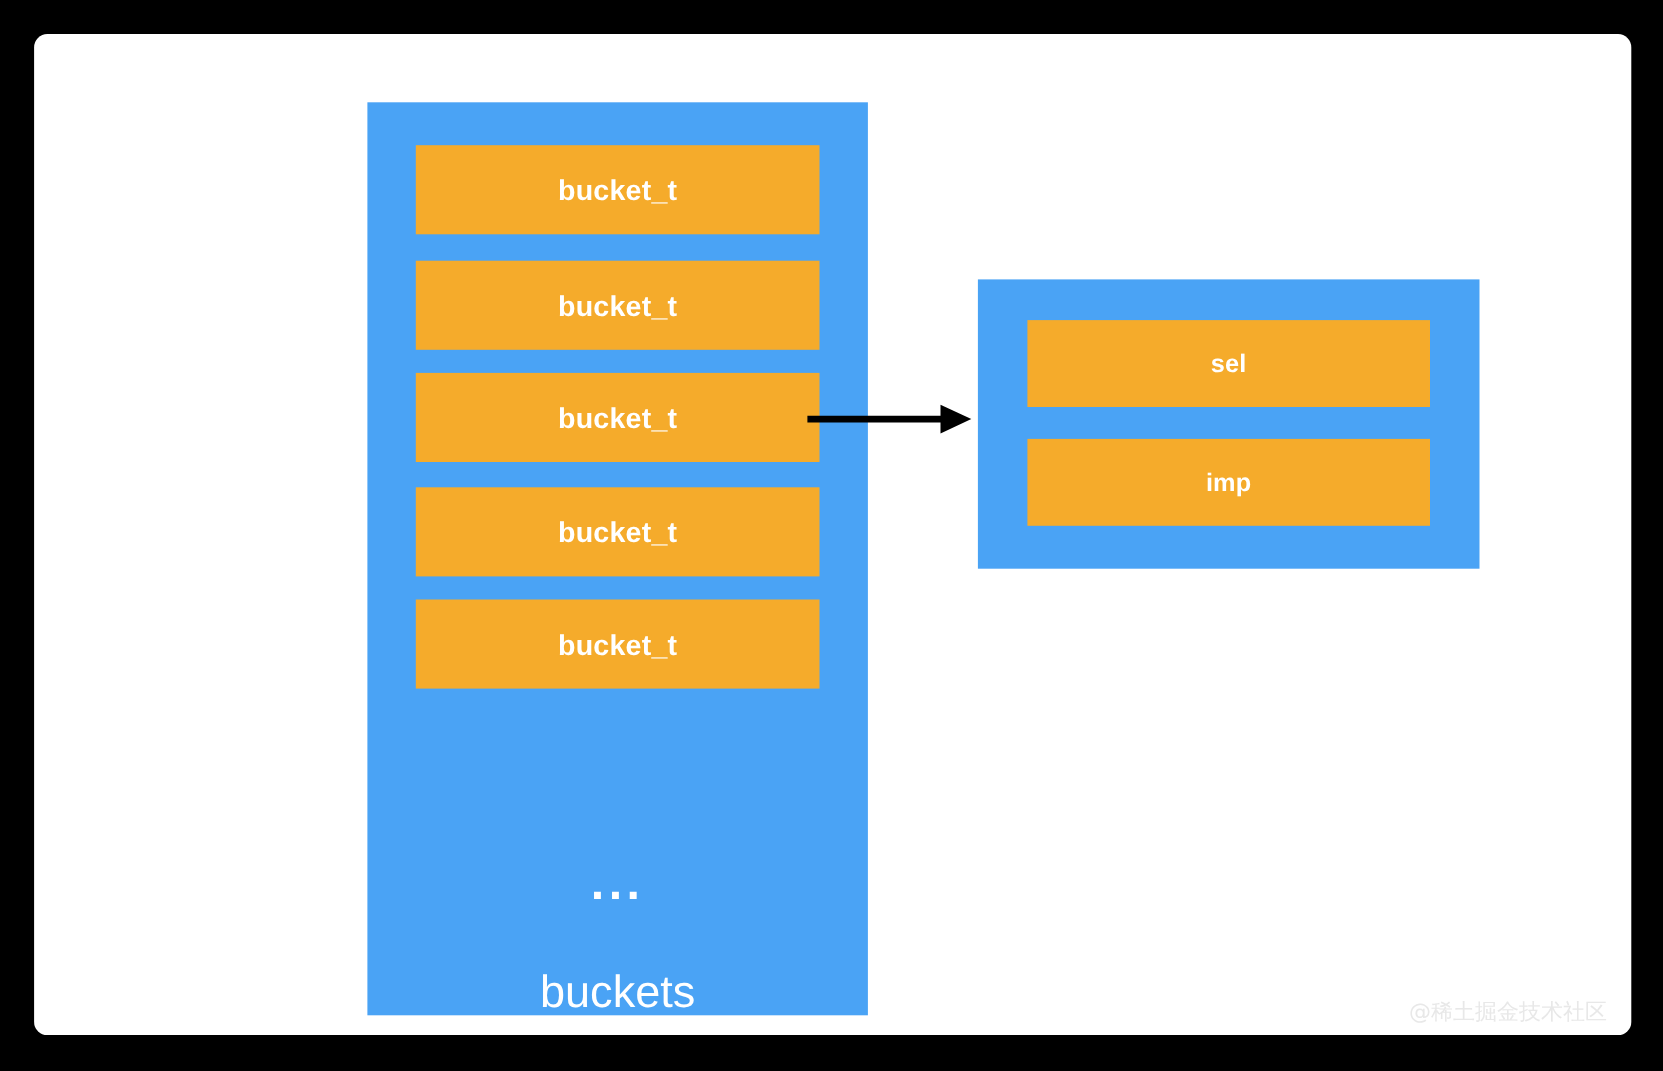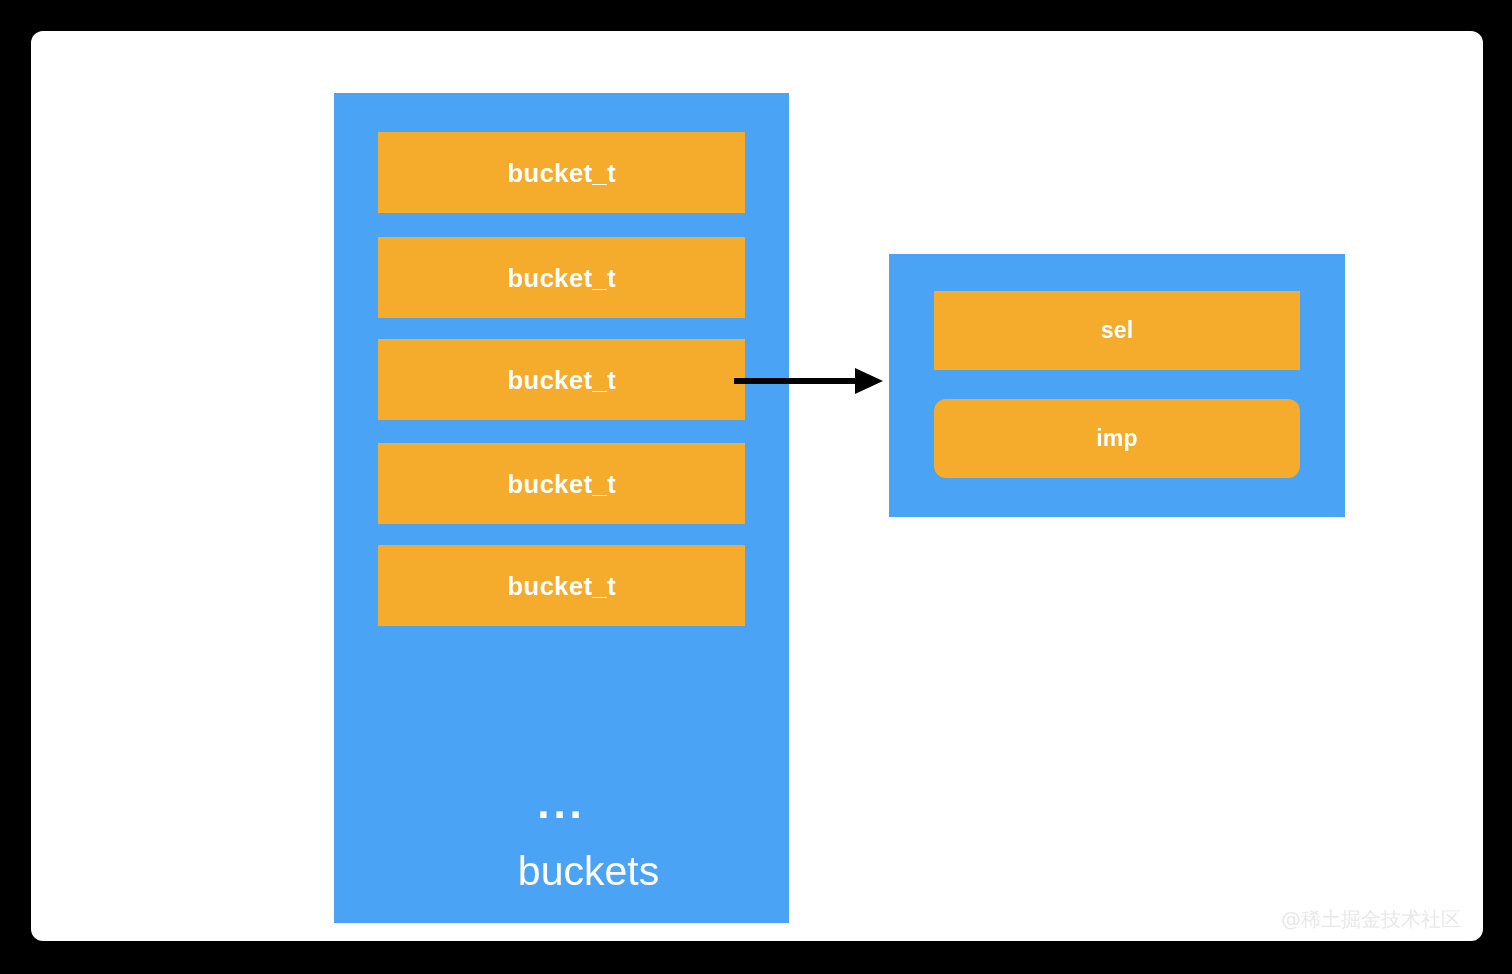--- a/index.html
+++ b/index.html
@@ -91,33 +91,33 @@
   }
 
   #buckets-container .orange-row { left: 44px; width: 367px; height: 81px; }
   #buckets-container .r0 { top: 39px; }
   #buckets-container .r1 { top: 144px; }
   #buckets-container .r2 { top: 246px; }
   #buckets-container .r3 { top: 350px; }
   #buckets-container .r4 { top: 452px; }
 
   #buckets-container .ellipsis { top: 688px; }
-  #buckets-container .box-caption { top: 758px; margin-left: 27px; }
+  #buckets-container .box-caption { top: 788px; }
 
   
   #bucket-detail {
     left: 858px;
     top: 223px;
     width: 456px;
     height: 263px;
   }
 
   #bucket-detail .orange-row { left: 45px; width: 366px; height: 79px; }
   #bucket-detail .d0 { top: 37px; }
-  #bucket-detail .d1 { top: 145px; border-radius: 12px; }
+  #bucket-detail .d1 { top: 145px; }
   #bucket-detail .box-caption { top: 262px; }
 
   
   .arrow {
     position: absolute;
     left: 700px;
     top: 330px;
     width: 156px;
     height: 40px;
   }

